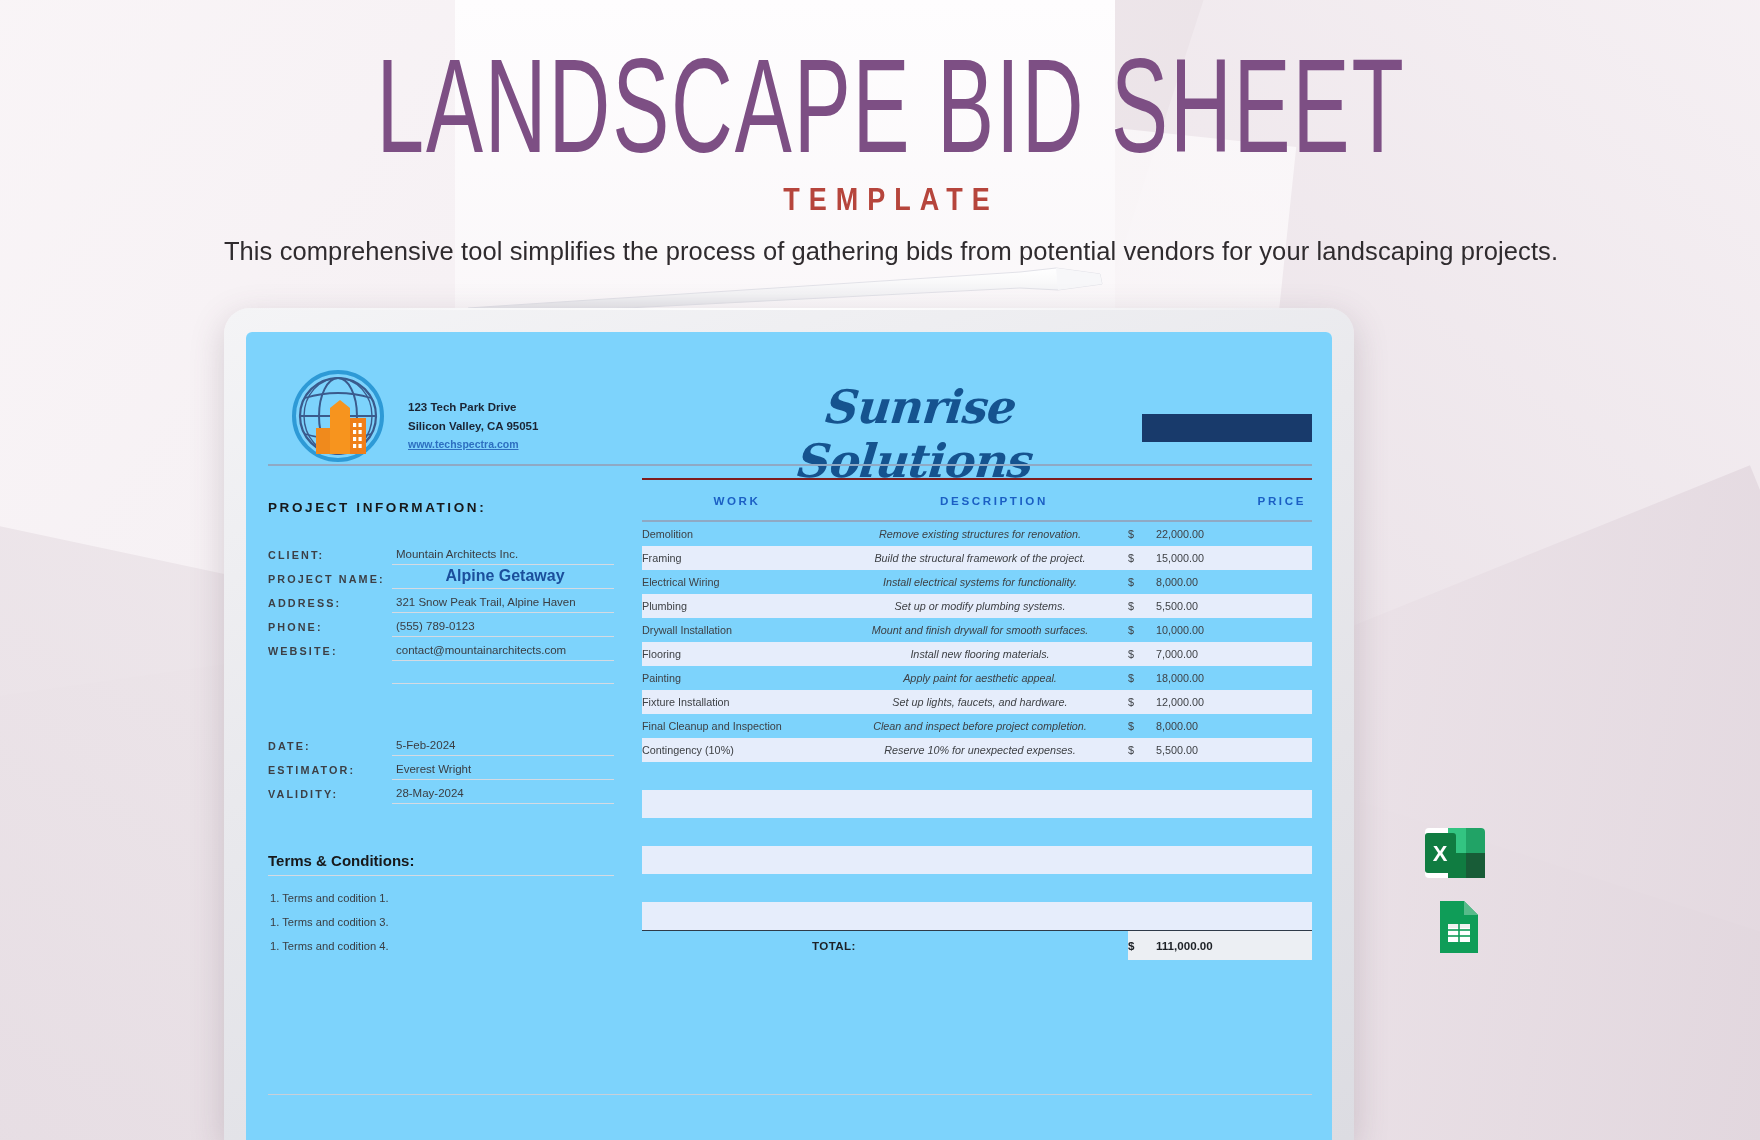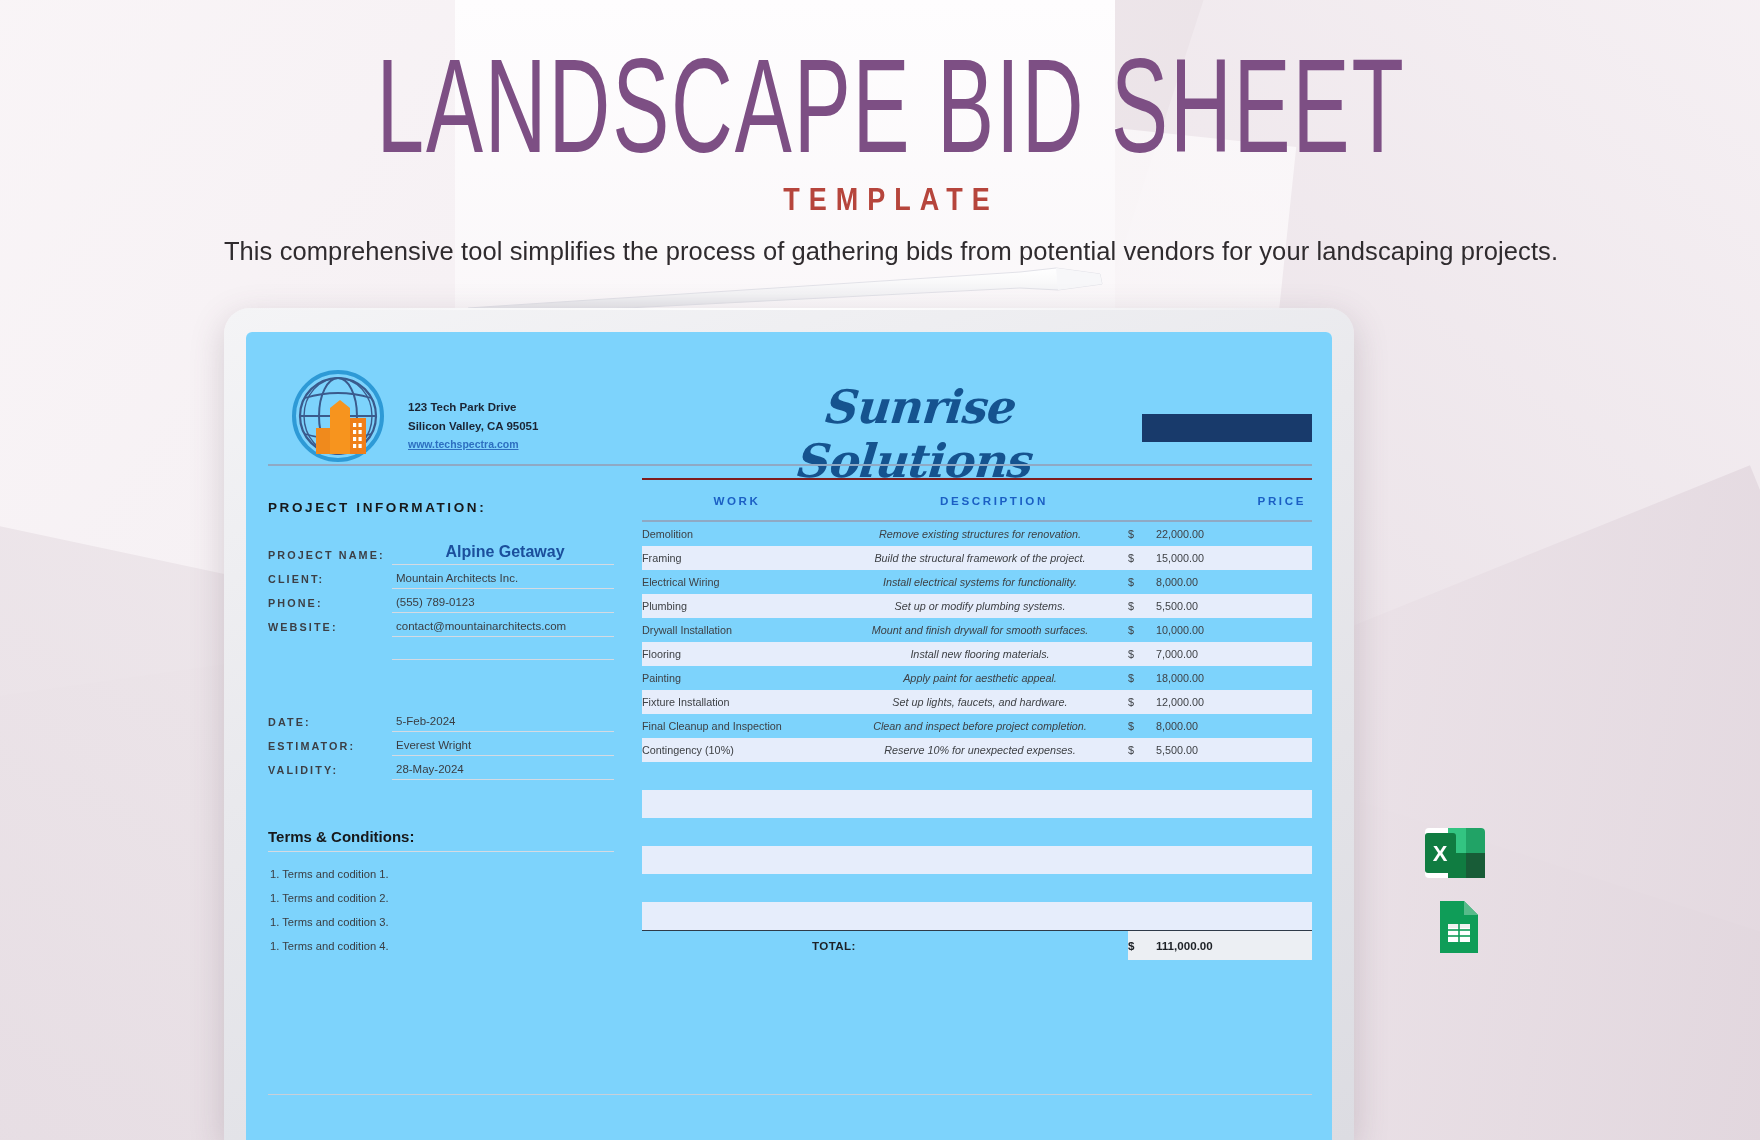--- a/index.html
+++ b/index.html
@@ -220,26 +220,30 @@
 
         <div class="navy-bar-top"></div>
       </div>
       <div class="head-rule"></div>
 
       <div class="left">
         <div class="sec-title">PROJECT INFORMATION:</div>
 
         <div>
           <div class="field">
+            <div class="field-label">CLIENT:</div>
+            <div class="field-val">Mountain Architects Inc.</div>
+          </div>
+          <div class="field">
             <div class="field-label">PROJECT NAME:</div>
             <div class="field-val highlight">Alpine Getaway</div>
           </div>
           <div class="field">
-            <div class="field-label">CLIENT:</div>
-            <div class="field-val">Mountain Architects Inc.</div>
+            <div class="field-label">ADDRESS:</div>
+            <div class="field-val">321 Snow Peak Trail, Alpine Haven</div>
           </div>
           <div class="field">
             <div class="field-label">PHONE:</div>
             <div class="field-val">(555) 789-0123</div>
           </div>
           <div class="field">
             <div class="field-label">WEBSITE:</div>
             <div class="field-val">contact@mountainarchitects.com</div>
           </div>
           <div class="blank-rule"></div>
@@ -261,21 +265,20 @@
             <div class="field-val">28-May-2024</div>
           </div>
         </div>
 
         <div class="gap-lg"></div>
 
         <div>
           <div class="terms-title">Terms &amp; Conditions:</div>
           <div class="terms-rule"></div>
           <div class="term-item">1. Terms and codition 1.</div>
-          <div class="term-item">1. Terms and codition 2.</div>
           <div class="term-item">1. Terms and codition 3.</div>
           <div class="term-item">1. Terms and codition 4.</div>
         </div>
 
       </div>
 
       <div class="right">
         <table class="tbl">
           <thead>
             <tr>

